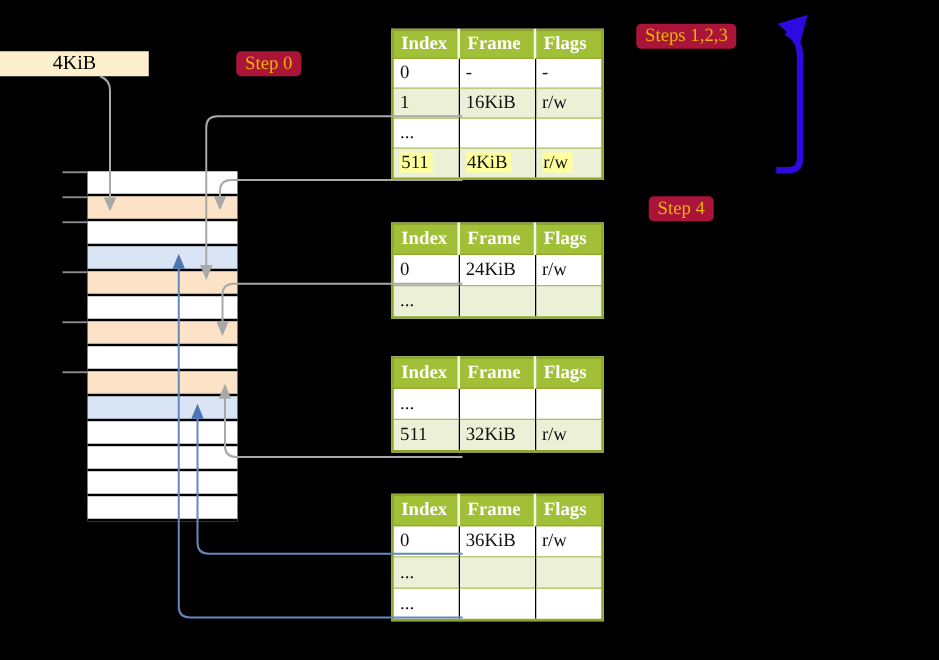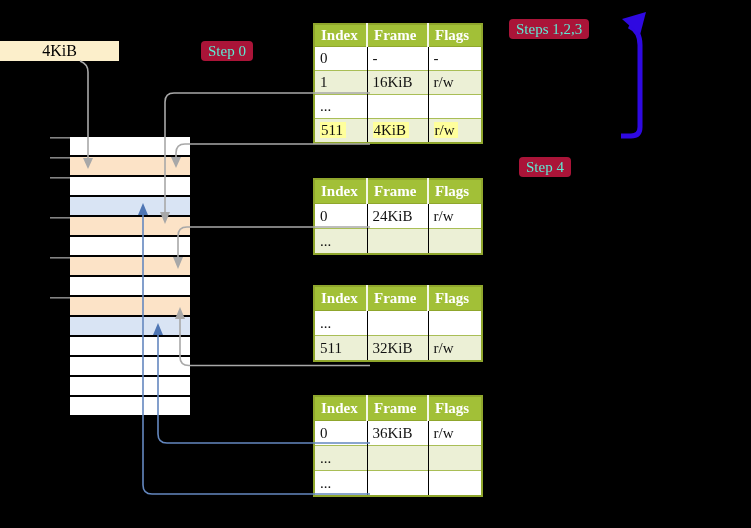--- a/index.html
+++ b/index.html
@@ -8,26 +8,26 @@
     background:#000; font-family:"Liberation Serif","DejaVu Serif",serif;
   }
   
   #frame-label {
     position:absolute; left:0; top:41px; width:119px; height:20px;
     background:#FCEFCB; color:#000; text-align:center;
     font-size:16px; line-height:20px;
   }
   
   .badge {
-    position:absolute; color:#5eead4; font-size:15px; line-height:18px;
+    position:absolute; color:#eab308; font-size:15px; line-height:18px;
     padding:1px 7px; border-radius:4px; white-space:nowrap;
   }
   .badge-red    { background:#AA1438; }
   .badge-violet { background:#5411EF; border-radius:3px; }
-  #badge-step0    { left:201px; top:41px; }
+  #badge-step0    { left:189px; top:41px; }
   #badge-steps123 { left:509px; top:19px; }
   #badge-steps1234{ left:649px; top:18px; }
   #badge-step4    { left:519px; top:157px; }
   
   #strip { position:absolute; left:70px; top:137px; width:120px; }
   .mrow { height:18px; border-bottom:2px solid #000; }
   .fill-white { background:#ffffff; }
   .fill-peach { background:#FCE3C7; }
   .fill-blue  { background:#D9E4F4; }
   

